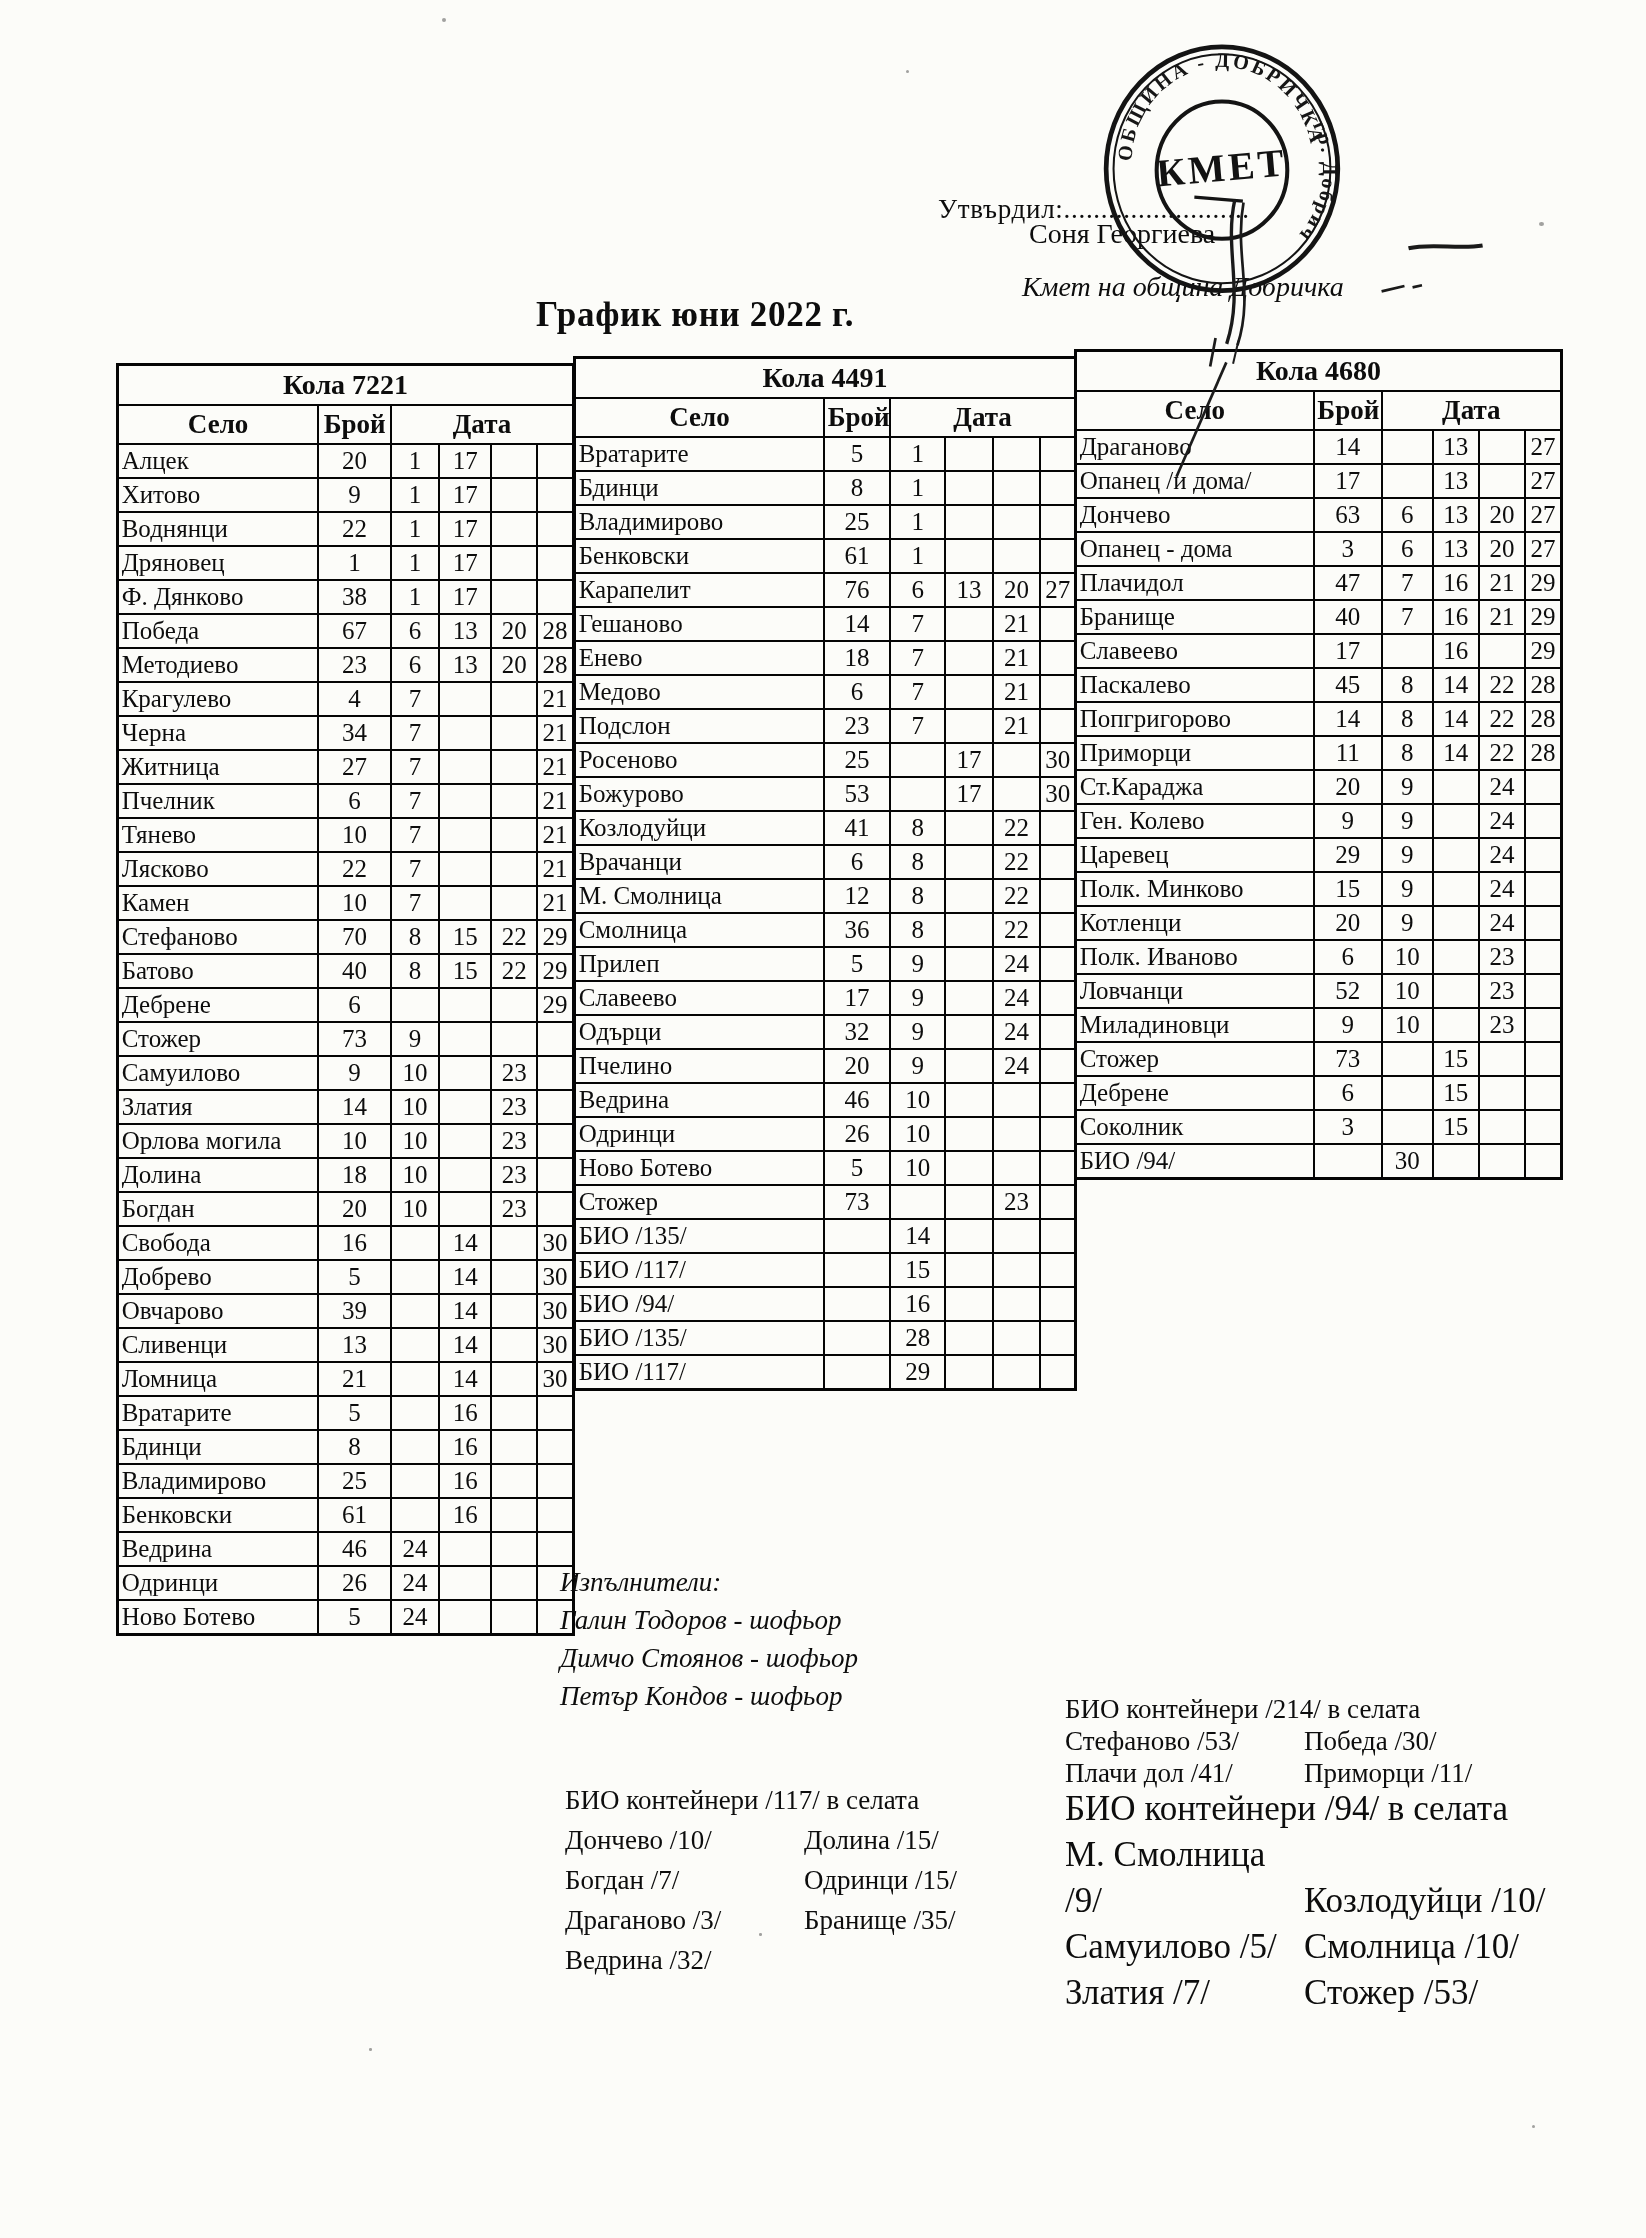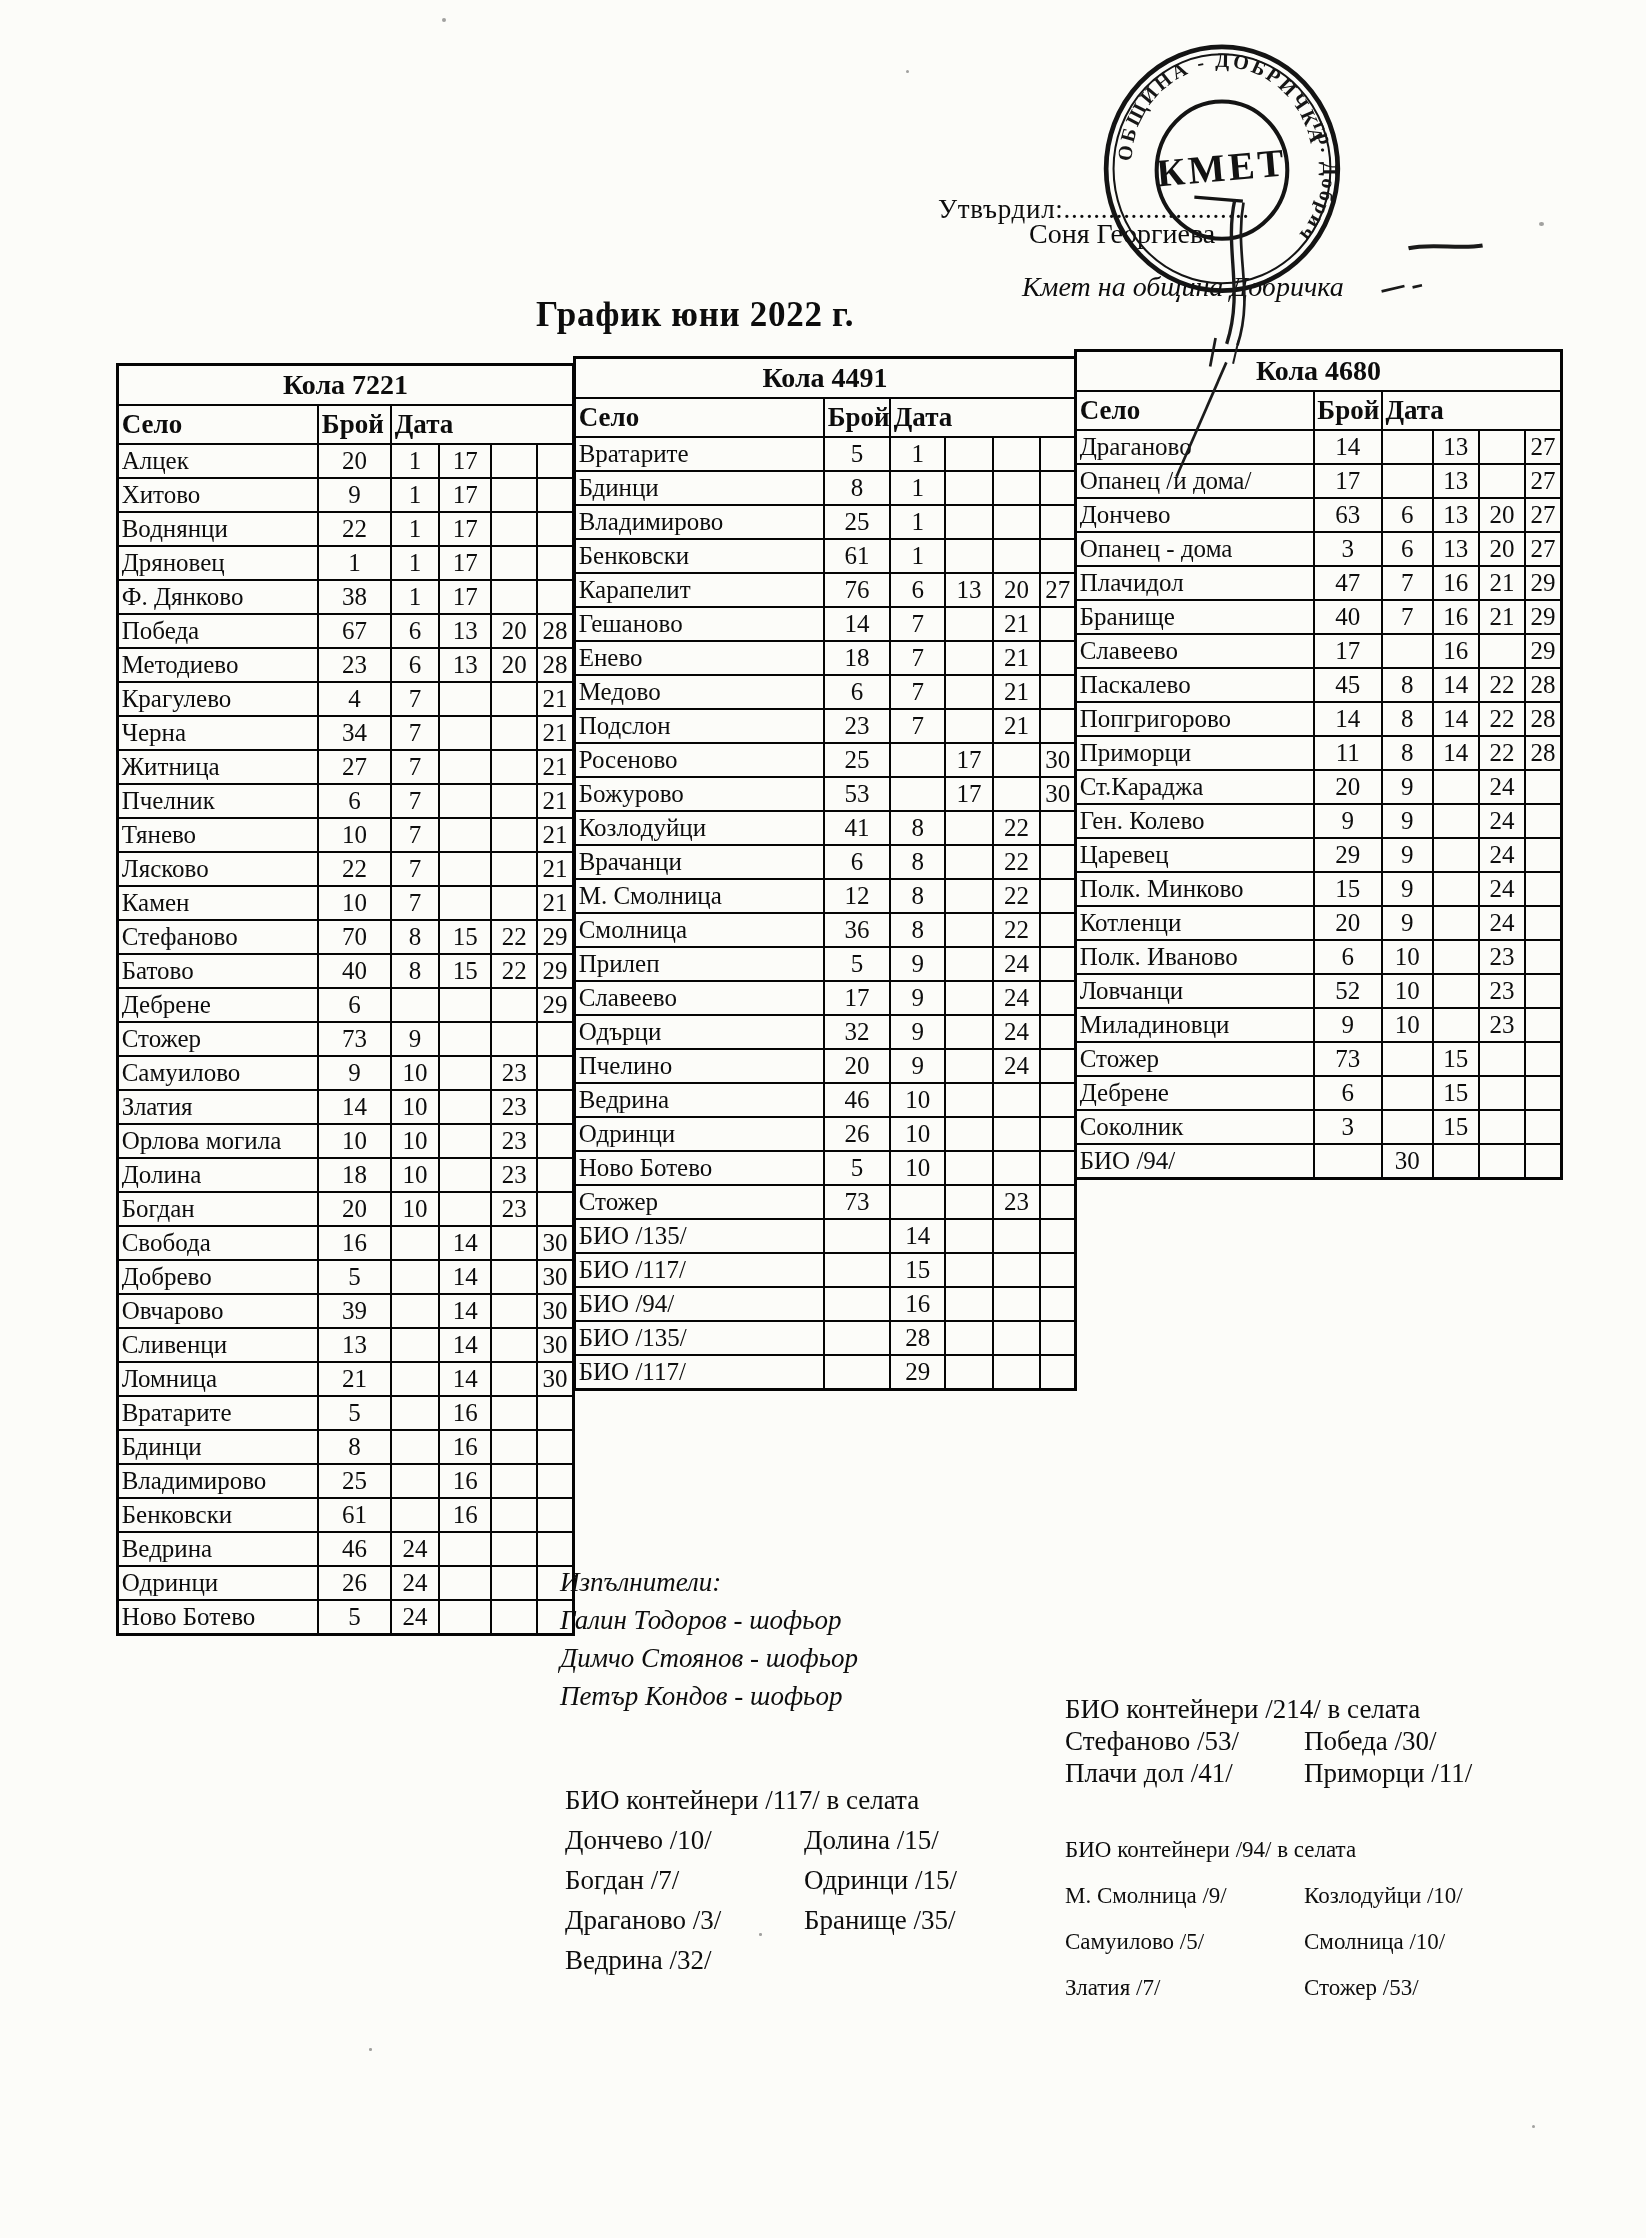--- a/index.html
+++ b/index.html
@@ -24,30 +24,30 @@
   .tblhost{position:absolute;margin-left:38px;}
   .t1{left:78px;top:363px;width:459px;}
   .t2{left:535px;top:356px;width:504px;}
   .t3{left:1036px;top:349px;width:489px;}
   table.sched{border-collapse:collapse;width:100%;table-layout:fixed;background:transparent;}
   table.sched th,table.sched td{
     border:2px solid #050505;overflow:hidden;white-space:nowrap;padding:0 2.7px;
   }
   table.sched{border:3.4px solid #050505;}
   th.car{font-size:28px;font-weight:bold;height:38px;text-align:center;border-bottom-width:3.4px;}
-  th.colh{font-size:27px;font-weight:bold;height:37px;text-align:left;border-bottom-width:2.7px;}
+  th.colh{font-size:27px;font-weight:bold;height:37px;text-align:center;border-bottom-width:2.7px;}
   td.v{text-align:left;padding-left:6.7px;font-size:25px;}
   td.n{text-align:center;font-size:25px;}
   .t1 td,.t2 td{height:32px;}
   .t3 td{height:32px;}
   
   .execs{left:560px;top:1563px;font-size:27px;line-height:38px;font-style:italic;}
   .bio135{left:1065px;top:1693px;font-size:27px;line-height:32px;}
   .bio117{left:565px;top:1780px;font-size:27px;line-height:40px;}
-  .bio94{left:1065px;top:1827px;font-size:23px;line-height:46px;}
+  .bio94{left:1065px;top:1786px;font-size:35px;line-height:46px;}
   .biorow span.c1{display:inline-block;width:239px;}
   .penmark{left:1159px;top:334px;width:101px;height:155px;z-index:4;}
   .speck{position:absolute;background:#555;border-radius:50%;opacity:.55;}
 </style>
 </head>
 <body>
 
 <div id="page">
 
   <div class="abs approve-line">Утвърдил:.........................</div>

